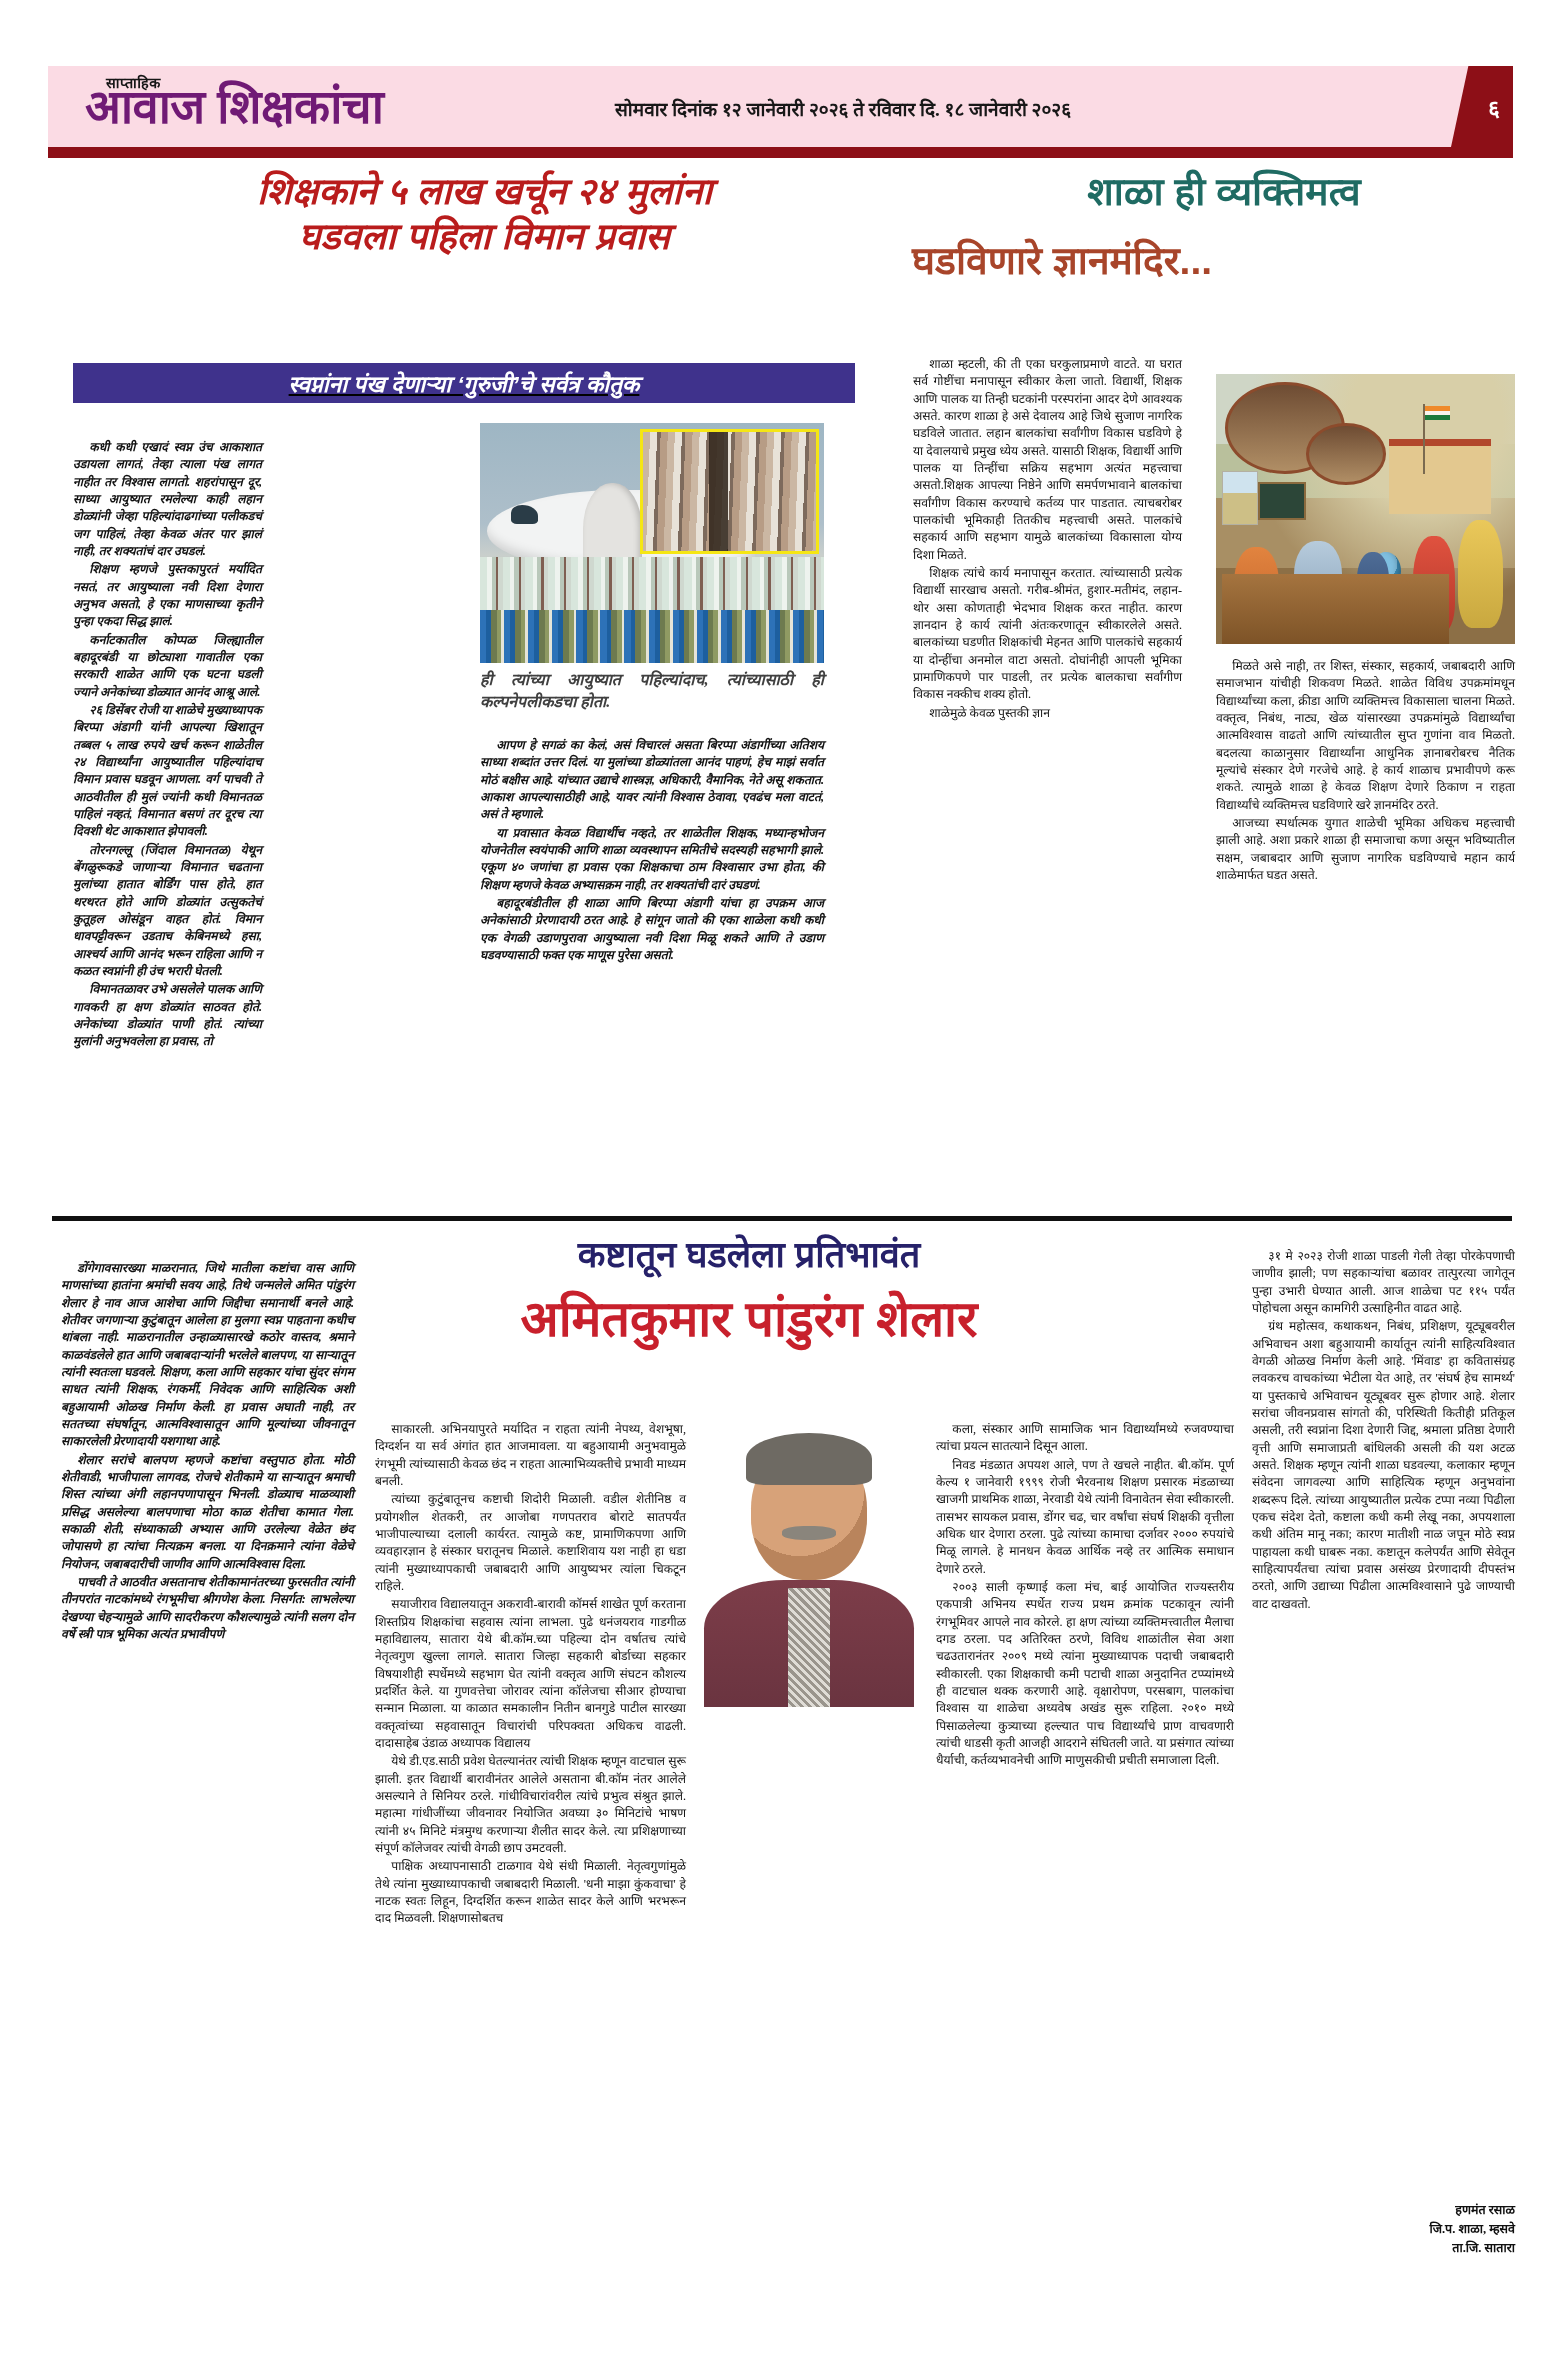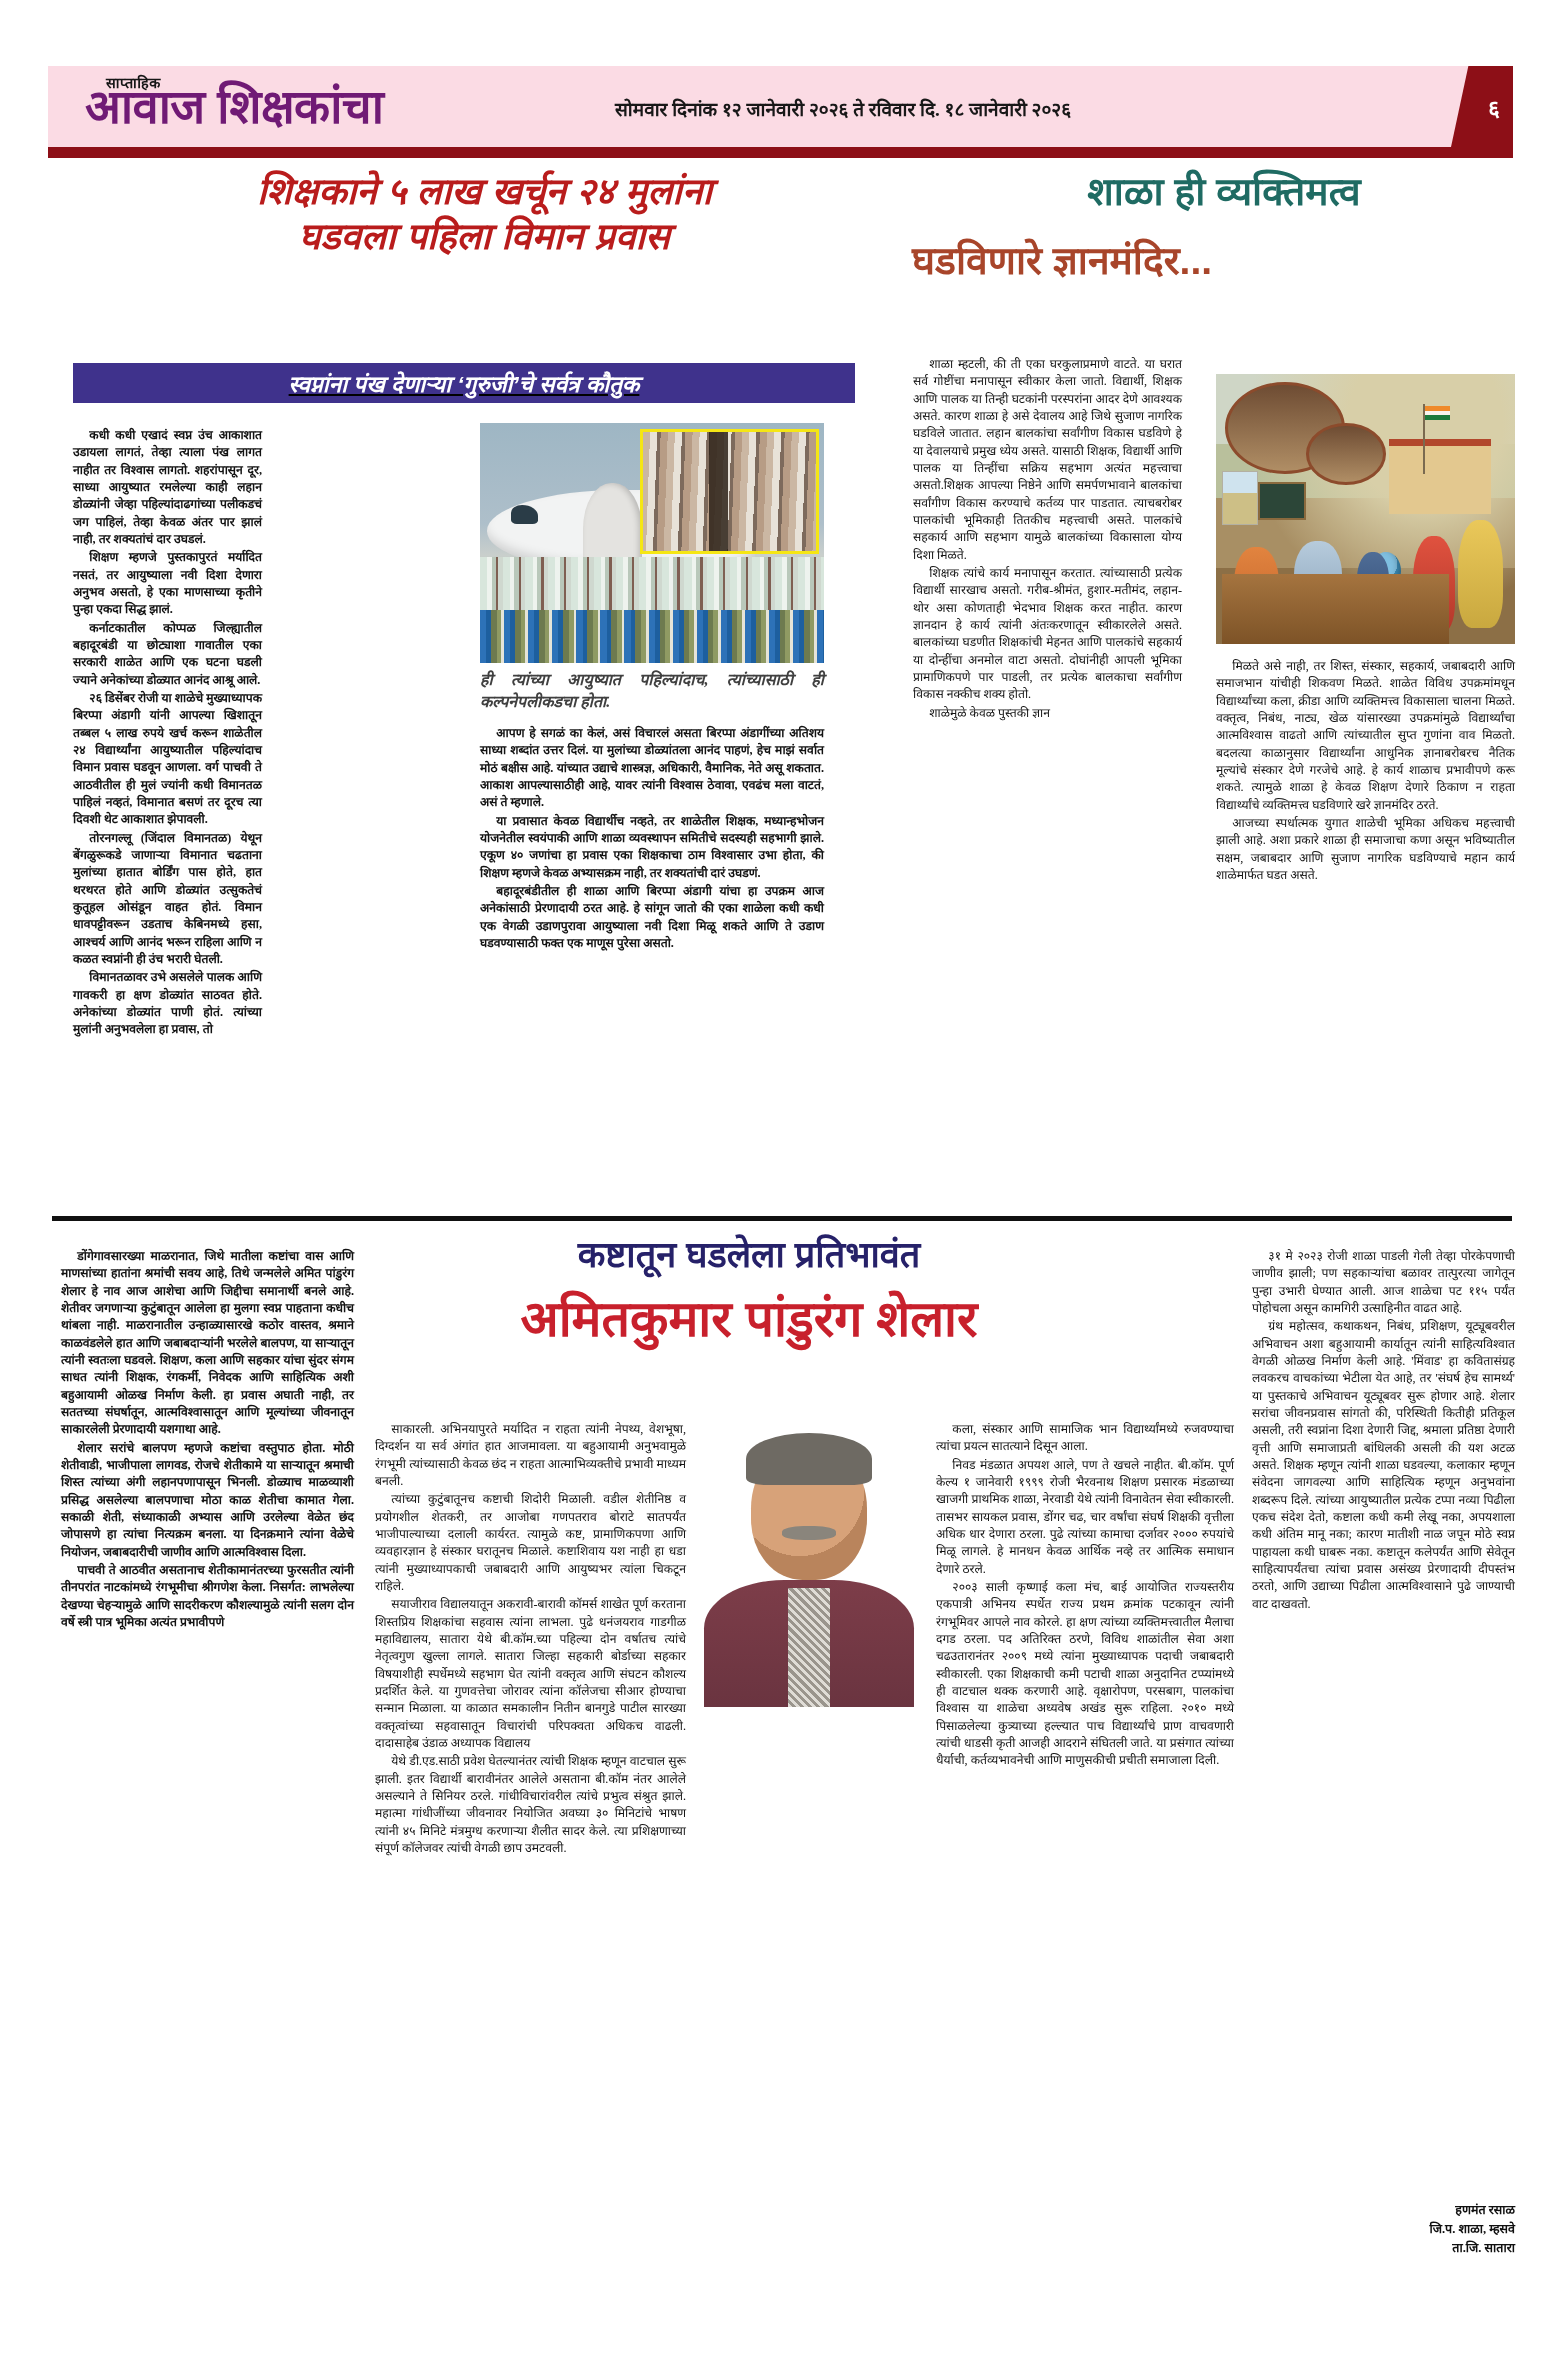--- a/index.html
+++ b/index.html
@@ -71,21 +71,21 @@
   }
 
   
   .col-text {
     font-size: 12.2px;
     line-height: 1.42;
     text-align: justify;
     color: #121212;
     hyphens: none;
   }
-  .col-text.it { font-weight: 600; }
+  .col-text.it { font-style: italic; font-weight: 600; margin-top: 12px; }
   .col-text p { text-indent: 16.3px; margin-bottom: 1px; }
   .byline {
     font-size: 12.5px;
     text-align: right;
     line-height: 1.5;
     font-weight: 600;
     color: #101010;
   }
   .rule-thick {
     position: absolute;
@@ -406,20 +406,21 @@
     <p>डोंगेगावसारख्या माळरानात, जिथे मातीला कष्टांचा वास आणि माणसांच्या हातांना श्रमांची सवय आहे, तिथे जन्मलेले अमित पांडुरंग शेलार हे नाव आज आशेचा आणि जिद्दीचा समानार्थी बनले आहे. शेतीवर जगणाऱ्या कुटुंबातून आलेला हा मुलगा स्वप्न पाहताना कधीच थांबला नाही. माळरानातील उन्हाळ्यासारखे कठोर वास्तव, श्रमाने काळवंडलेले हात आणि जबाबदाऱ्यांनी भरलेले बालपण, या साऱ्यातून त्यांनी स्वतःला घडवले. शिक्षण, कला आणि सहकार यांचा सुंदर संगम साधत त्यांनी शिक्षक, रंगकर्मी, निवेदक आणि साहित्यिक अशी बहुआयामी ओळख निर्माण केली. हा प्रवास अघाती नाही, तर सततच्या संघर्षातून, आत्मविश्वासातून आणि मूल्यांच्या जीवनातून साकारलेली प्रेरणादायी यशगाथा आहे.</p>
     <p>शेलार सरांचे बालपण म्हणजे कष्टांचा वस्तुपाठ होता. मोठी शेतीवाडी, भाजीपाला लागवड, रोजचे शेतीकामे या साऱ्यातून श्रमाची शिस्त त्यांच्या अंगी लहानपणापासून भिनली. डोळ्याच माळव्याशी प्रसिद्ध असलेल्या बालपणाचा मोठा काळ शेतीचा कामात गेला. सकाळी शेती, संध्याकाळी अभ्यास आणि उरलेल्या वेळेत छंद जोपासणे हा त्यांचा नित्यक्रम बनला. या दिनक्रमाने त्यांना वेळेचे नियोजन, जबाबदारीची जाणीव आणि आत्मविश्वास दिला.</p>
     <p>पाचवी ते आठवीत असतानाच शेतीकामानंतरच्या फुरसतीत त्यांनी तीनपरांत नाटकांमध्ये रंगभूमीचा श्रीगणेश केला. निसर्गत: लाभलेल्या देखण्या चेहऱ्यामुळे आणि सादरीकरण कौशल्यामुळे त्यांनी सलग दोन वर्षे स्त्री पात्र भूमिका अत्यंत प्रभावीपणे</p>
   </div>
 
   <div class="col-text" style="position:absolute; left:375px; top:1421px; width:311px;">
     <p>साकारली. अभिनयापुरते मर्यादित न राहता त्यांनी नेपथ्य, वेशभूषा, दिग्दर्शन या सर्व अंगांत हात आजमावला. या बहुआयामी अनुभवामुळे रंगभूमी त्यांच्यासाठी केवळ छंद न राहता आत्माभिव्यक्तीचे प्रभावी माध्यम बनली.</p>
     <p>त्यांच्या कुटुंबातूनच कष्टाची शिदोरी मिळाली. वडील शेतीनिष्ठ व प्रयोगशील शेतकरी, तर आजोबा गणपतराव बोराटे सातपर्यंत भाजीपाल्याच्या दलाली कार्यरत. त्यामुळे कष्ट, प्रामाणिकपणा आणि व्यवहारज्ञान हे संस्कार घरातूनच मिळाले. कष्टाशिवाय यश नाही हा धडा त्यांनी मुख्याध्यापकाची जबाबदारी आणि आयुष्यभर त्यांला चिकटून राहिले.</p>
     <p>सयाजीराव विद्यालयातून अकरावी-बारावी कॉमर्स शाखेत पूर्ण करताना शिस्तप्रिय शिक्षकांचा सहवास त्यांना लाभला. पुढे धनंजयराव गाडगीळ महाविद्यालय, सातारा येथे बी.कॉम.च्या पहिल्या दोन वर्षातच त्यांचे नेतृत्वगुण खुल्ला लागले. सातारा जिल्हा सहकारी बोर्डाच्या सहकार विषयाशीही स्पर्धेमध्ये सहभाग घेत त्यांनी वक्तृत्व आणि संघटन कौशल्य प्रदर्शित केले. या गुणवत्तेचा जोरावर त्यांना कॉलेजचा सीआर होण्याचा सन्मान मिळाला. या काळात समकालीन नितीन बानगुडे पाटील सारख्या वक्तृत्वांच्या सहवासातून विचारांची परिपक्वता अधिकच वाढली. दादासाहेब उंडाळ अध्यापक विद्यालय</p>
     <p>येथे डी.एड.साठी प्रवेश घेतल्यानंतर त्यांची शिक्षक म्हणून वाटचाल सुरू झाली. इतर विद्यार्थी बारावीनंतर आलेले असताना बी.कॉम नंतर आलेले असल्याने ते सिनियर ठरले. गांधीविचारांवरील त्यांचे प्रभुत्व संश्रुत झाले. महात्मा गांधीजींच्या जीवनावर नियोजित अवघ्या ३० मिनिटांचे भाषण त्यांनी ४५ मिनिटे मंत्रमुग्ध करणाऱ्या शैलीत सादर केले. त्या प्रशिक्षणाच्या संपूर्ण कॉलेजवर त्यांची वेगळी छाप उमटवली.</p>
+    <p>पाक्षिक अध्यापनासाठी टाळगाव येथे संधी मिळाली. नेतृत्वगुणांमुळे तेथे त्यांना मुख्याध्यापकाची जबाबदारी मिळाली. 'धनी माझा कुंकवाचा' हे नाटक स्वतः लिहून, दिग्दर्शित करून शाळेत सादर केले आणि भरभरून दाद मिळवली. शिक्षणासोबतच</p>
   </div>
 
   <div class="col-text" style="position:absolute; left:936px; top:1421px; width:298px;">
     <p>कला, संस्कार आणि सामाजिक भान विद्यार्थ्यांमध्ये रुजवण्याचा त्यांचा प्रयत्न सातत्याने दिसून आला.</p>
     <p>निवड मंडळात अपयश आले, पण ते खचले नाहीत. बी.कॉम. पूर्ण केल्य १ जानेवारी १९९९ रोजी भैरवनाथ शिक्षण प्रसारक मंडळाच्या खाजगी प्राथमिक शाळा, नेरवाडी येथे त्यांनी विनावेतन सेवा स्वीकारली. तासभर सायकल प्रवास, डोंगर चढ, चार वर्षांचा संघर्ष शिक्षकी वृत्तीला अधिक धार देणारा ठरला. पुढे त्यांच्या कामाचा दर्जावर २००० रुपयांचे मिळू लागले. हे मानधन केवळ आर्थिक नव्हे तर आत्मिक समाधान देणारे ठरले.</p>
     <p>२००३ साली कृष्णाई कला मंच, बाई आयोजित राज्यस्तरीय एकपात्री अभिनय स्पर्धेत राज्य प्रथम क्रमांक पटकावून त्यांनी रंगभूमिवर आपले नाव कोरले. हा क्षण त्यांच्या व्यक्तिमत्त्वातील मैलाचा दगड ठरला. पद अतिरिक्त ठरणे, विविध शाळांतील सेवा अशा चढउतारानंतर २००९ मध्ये त्यांना मुख्याध्यापक पदाची जबाबदारी स्वीकारली. एका शिक्षकाची कमी पटाची शाळा अनुदानित टप्प्यांमध्ये ही वाटचाल थक्क करणारी आहे. वृक्षारोपण, परसबाग, पालकांचा विश्वास या शाळेचा अध्यवेष अखंड सुरू राहिला. २०१० मध्ये पिसाळलेल्या कुत्र्याच्या हल्ल्यात पाच विद्यार्थ्यांचे प्राण वाचवणारी त्यांची धाडसी कृती आजही आदराने संघितली जाते. या प्रसंगात त्यांच्या धैर्याची, कर्तव्यभावनेची आणि माणुसकीची प्रचीती समाजाला दिली.</p>
   </div>
 
   <div class="col-text" style="position:absolute; left:1252px; top:1248px; width:263px;">
     <p>३१ मे २०२३ रोजी शाळा पाडली गेली तेव्हा पोरकेपणाची जाणीव झाली; पण सहकाऱ्यांचा बळावर तात्पुरत्या जागेतून पुन्हा उभारी घेण्यात आली. आज शाळेचा पट ११५ पर्यंत पोहोचला असून कामगिरी उत्साहिनीत वाढत आहे.</p>

